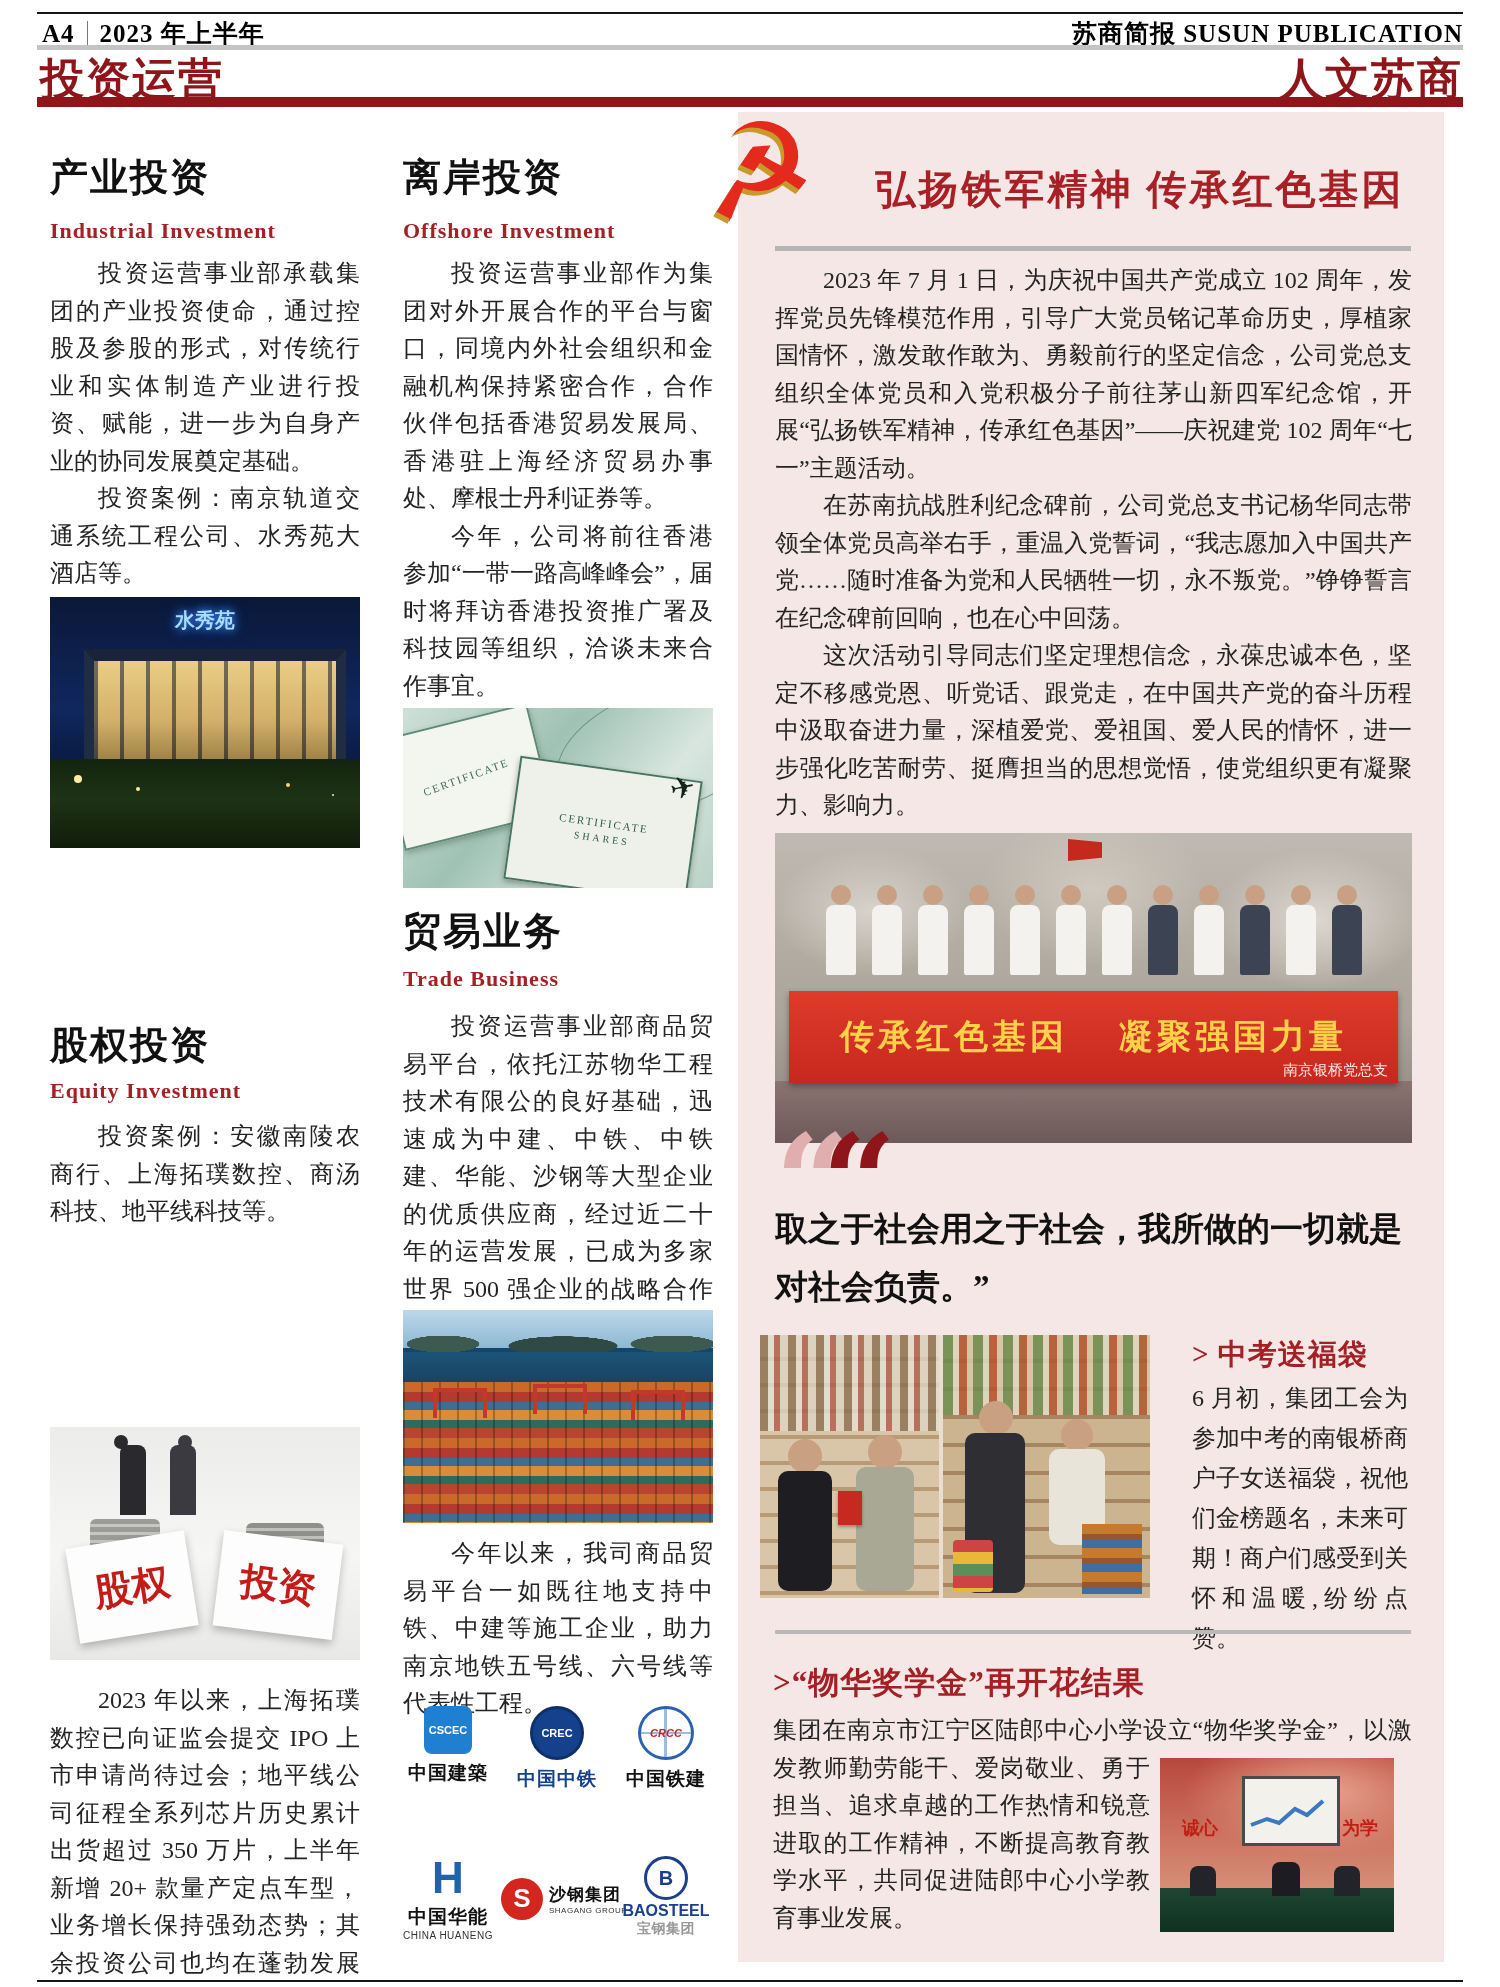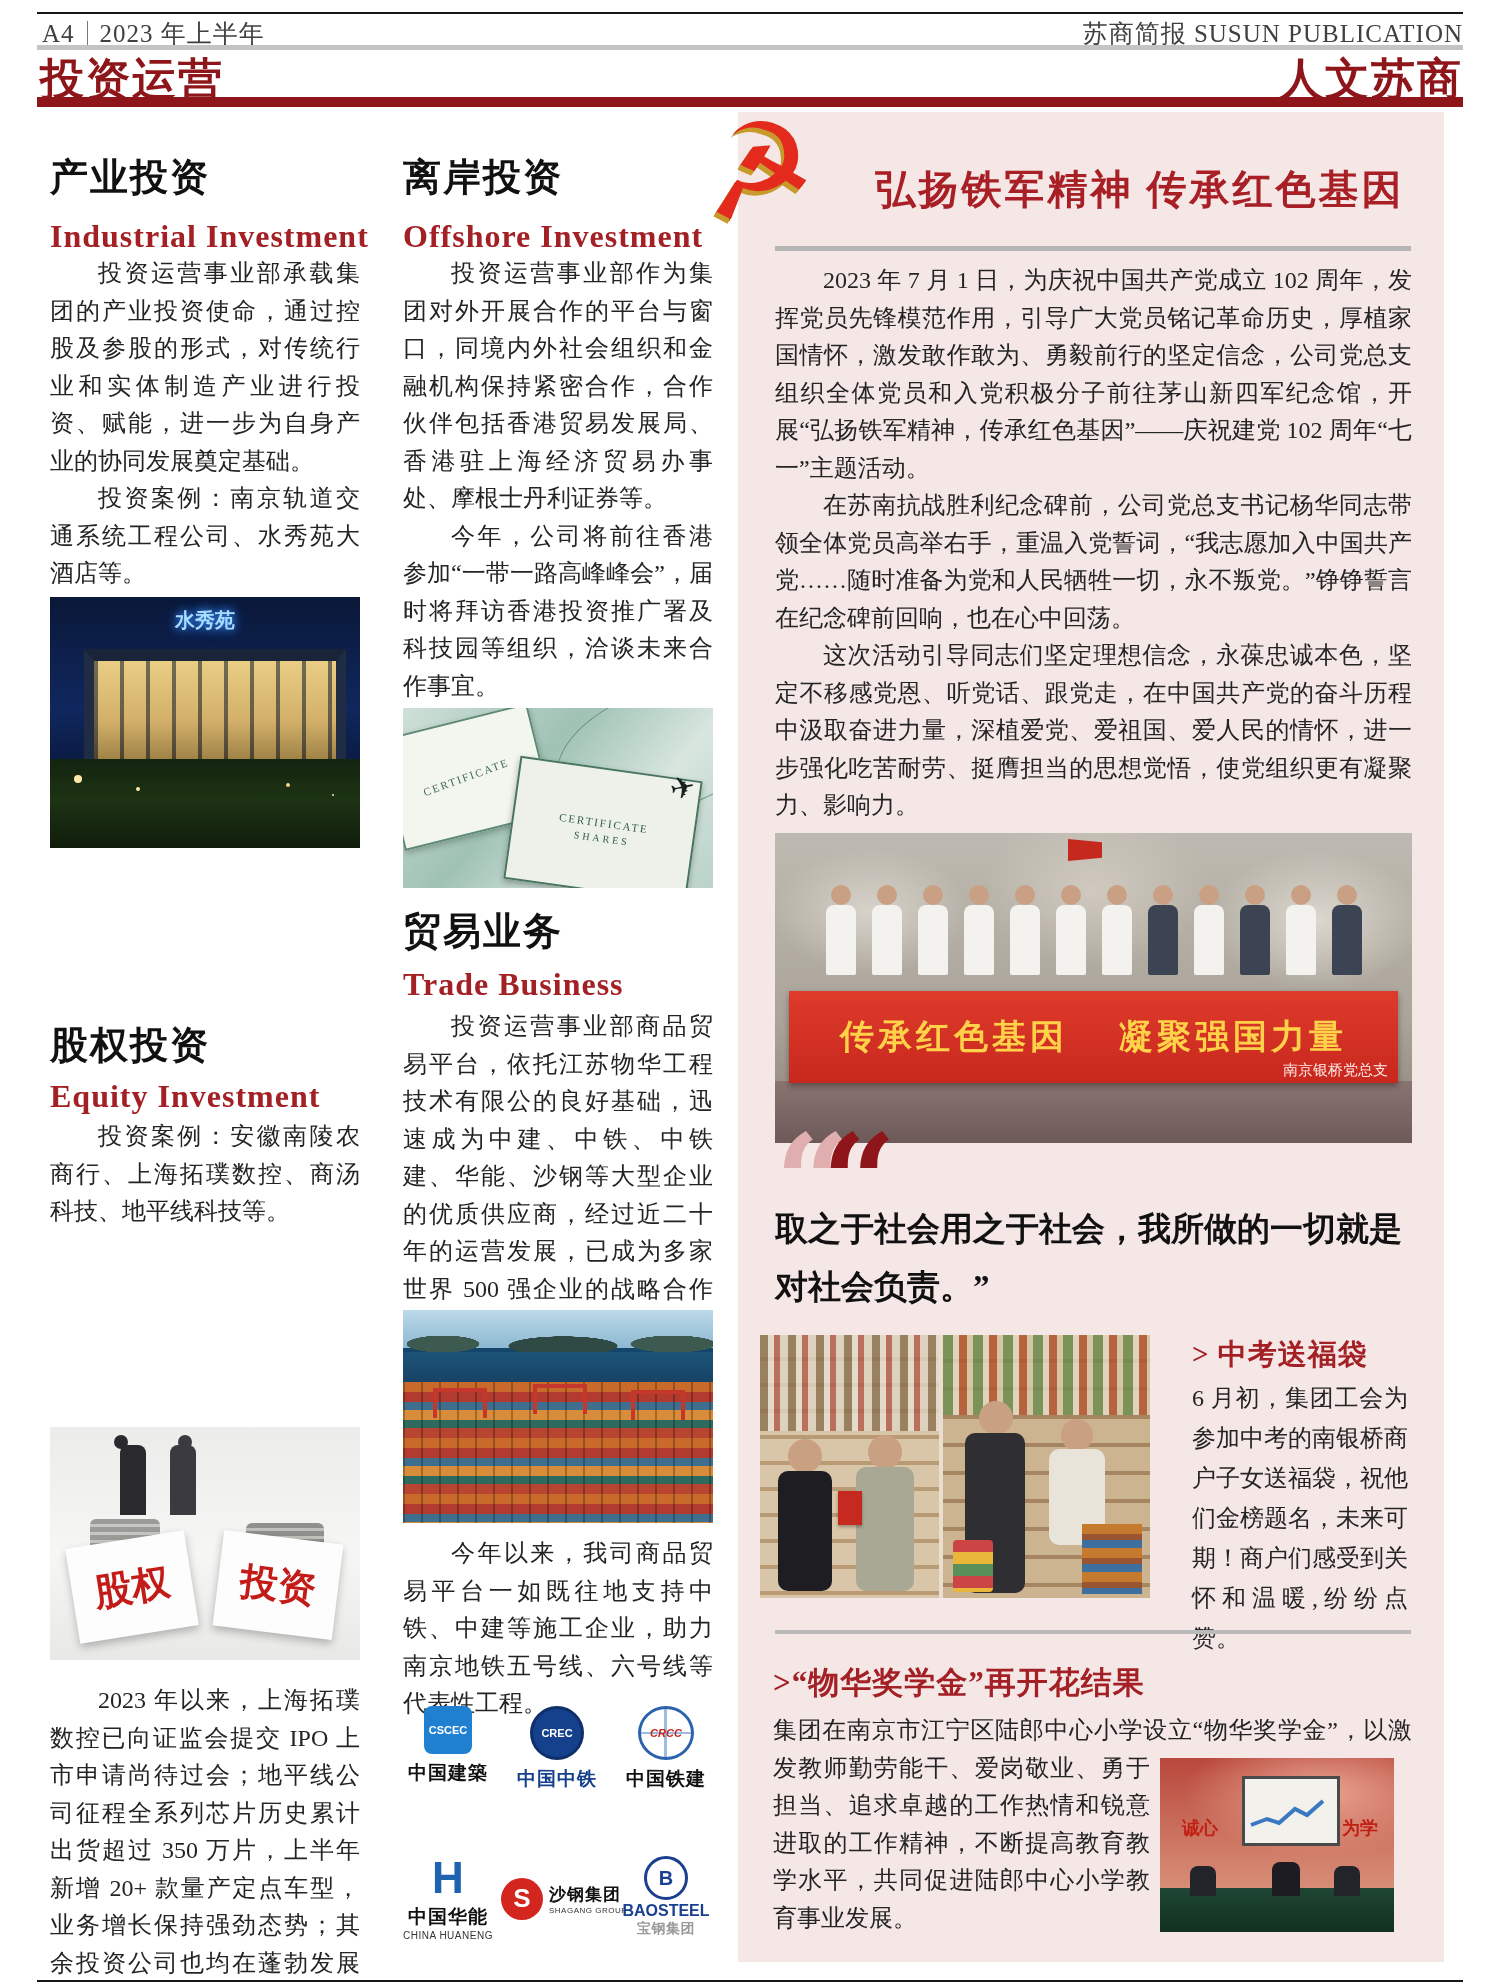--- a/index.html
+++ b/index.html
@@ -1,26 +1,26 @@
 <!DOCTYPE html>
 <html><head>
 <meta charset="utf-8">
 <style>
   html,body{margin:0;padding:0;background:#ffffff;}
   .page{position:relative;width:1500px;height:1987px;background:#ffffff;overflow:hidden;
         font-family:"Liberation Serif","DejaVu Serif",serif;color:#1c1c1c;}
   .abs{position:absolute;}
   .rule{position:absolute;}
   
-  .mast-small{font-size:25px;font-weight:normal;letter-spacing:1px;color:#404040;text-align:center;}
+  .mast-small{font-size:25px;font-weight:bold;letter-spacing:1px;color:#000000;text-align:center;}
   .mast-divider{display:inline-block;width:1px;height:26px;background:#777;margin:0 12px;vertical-align:-5px;}
   .section-title{font-size:44px;font-weight:bold;color:#8e1519;letter-spacing:2px;}
   
   .h-cn{font-size:38px;font-weight:bold;color:#111;letter-spacing:2px;line-height:1;}
-  .h-en{font-size:32px;font-weight:bold;color:#a32025;letter-spacing:1px;line-height:1;}
+  .h-en{font-size:22px;font-weight:bold;color:#a32025;letter-spacing:1px;line-height:1;}
   .body-text{font-size:24px;line-height:37.5px;text-align:justify;color:#242424;}
   .body-text p{margin:0;text-indent:2em;}
   .photo{position:absolute;overflow:hidden;}
   
   .feature-headline{font-size:40px;font-weight:bold;color:#a82026;letter-spacing:3px;}
   .feature-body{font-size:24px;line-height:37.5px;text-align:justify;color:#242424;}
   .feature-body p{margin:0;text-indent:2em;}
   .quote-mark{font-size:130px;font-weight:bold;line-height:60px;font-family:"DejaVu Serif",serif;}
   .quote-text{font-size:33px;font-weight:bold;line-height:58px;color:#111;}
   .sub-head{font-size:29px;font-weight:bold;color:#a32025;letter-spacing:1px;}

